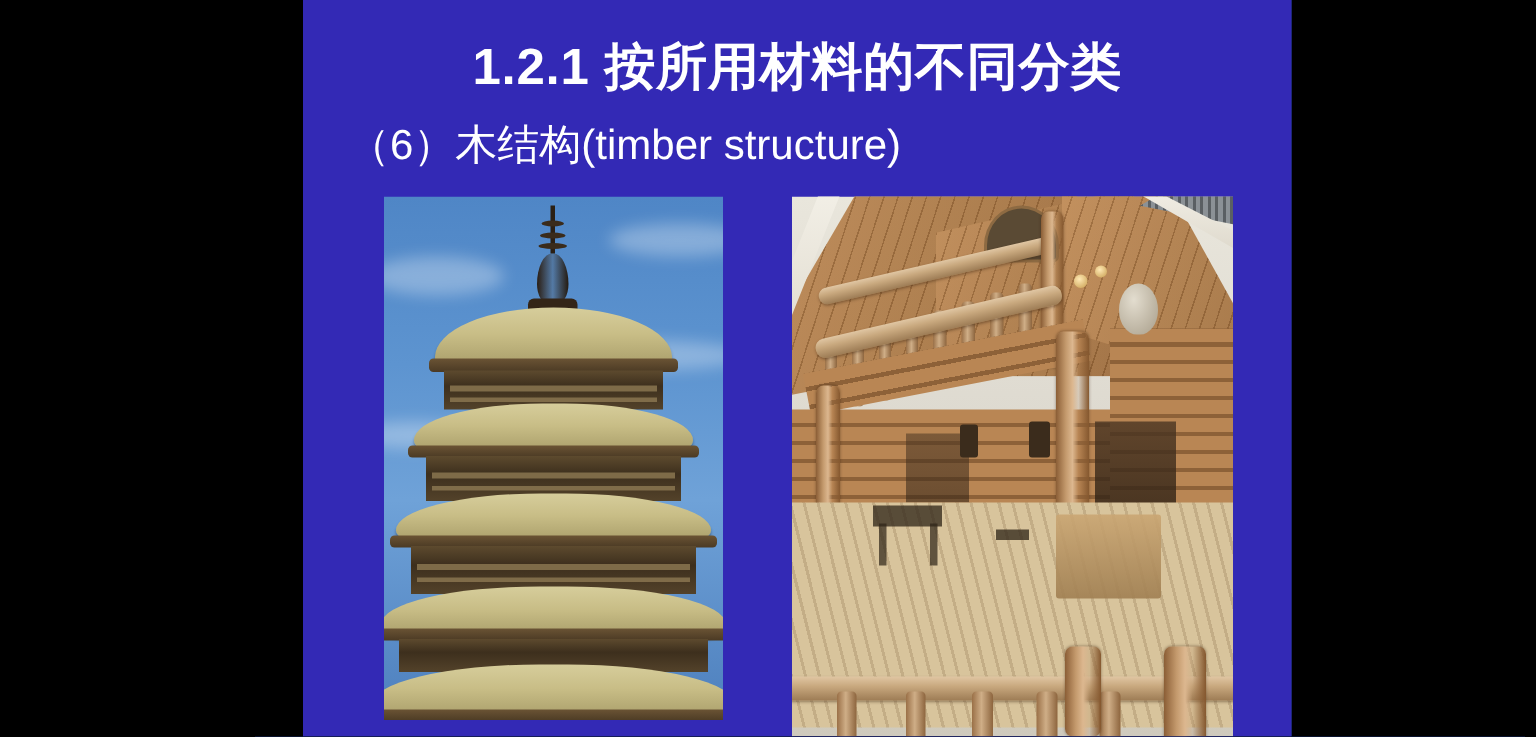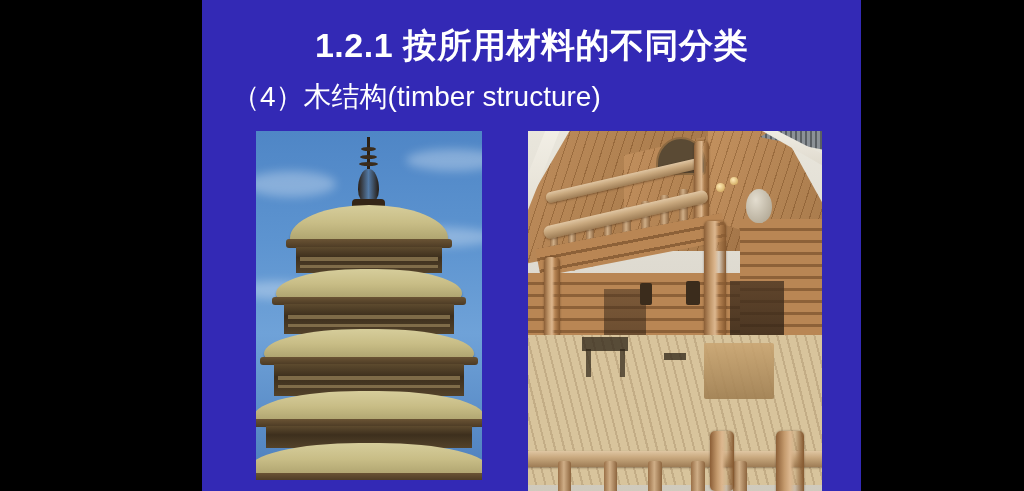--- a/index.html
+++ b/index.html
@@ -242,21 +242,21 @@
 
 <div id="viewer">
 
   <div id="bar-left" class="letterbox"></div>
   <div id="bar-right" class="letterbox"></div>
 
   <div id="slide">
 
     <div id="slide-title">1.2.1 按所用材料的不同分类</div>
 
-    <div id="slide-subtitle">（4）木结构(timber structure)</div>
+    <div id="slide-subtitle">（6）木结构(timber structure)</div>
 
     <div id="photo-pagoda" class="photo">
       <div class="sky"></div>
 
       <div class="cloud" style="left:-10px;  top:40px;  width:90px;  height:26px;"></div>
       <div class="cloud" style="left:150px; top:18px;  width:95px;  height:22px;"></div>
       <div class="cloud" style="left:120px; top:96px;  width:120px; height:20px;"></div>
       <div class="cloud" style="left:-20px; top:150px; width:80px;  height:18px;"></div>
 
       <div class="pg-finial-rod"></div>

